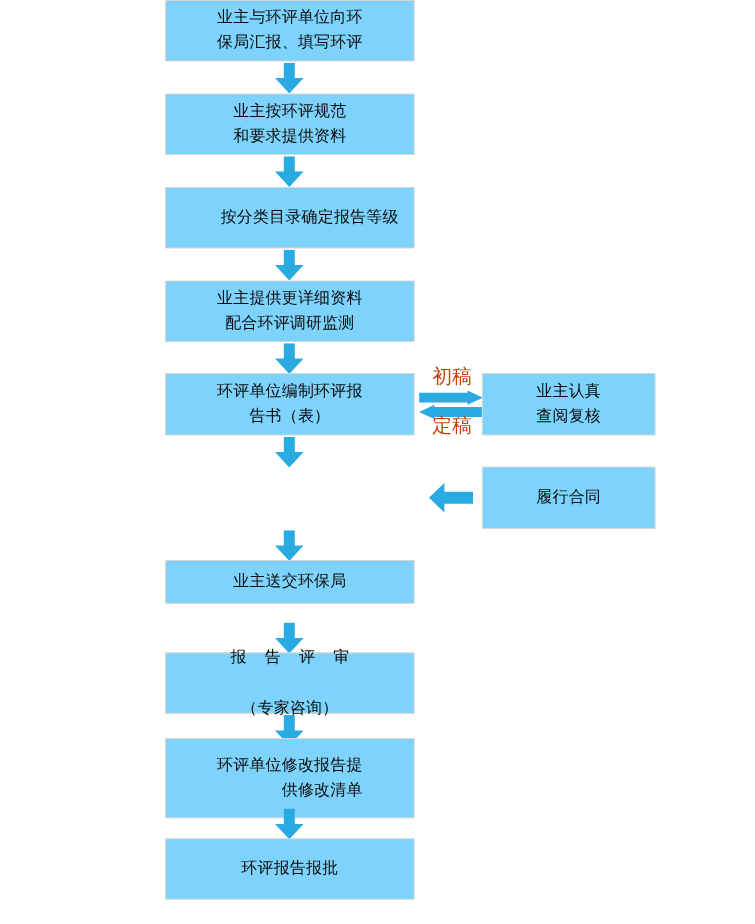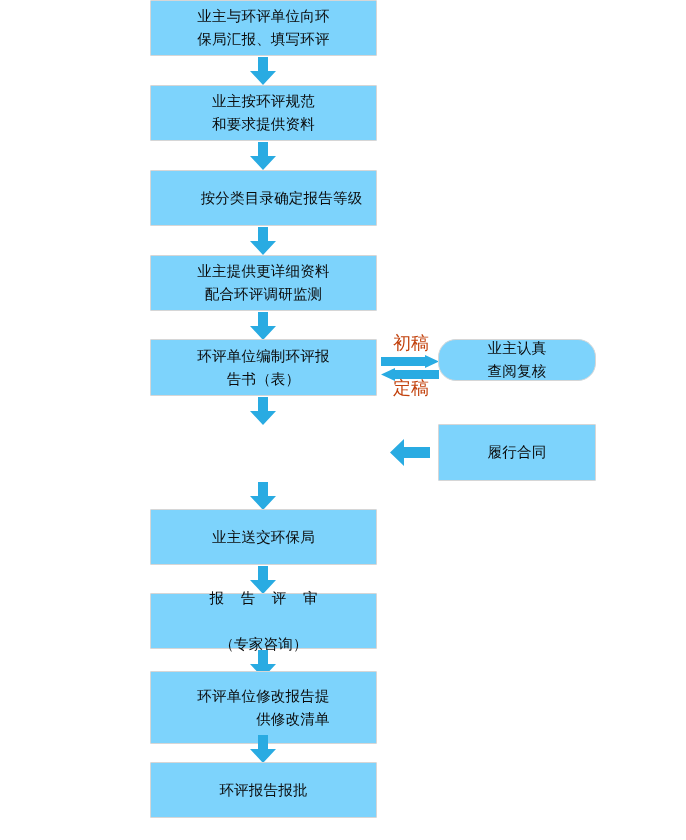--- a/index.html
+++ b/index.html
@@ -139,21 +139,21 @@
     <svg viewBox="0 0 58 26" width="58" height="26" aria-hidden="true">
 
       <polygon points="0,2 44,2 44,0 58,6.5 44,13 44,11 0,11" fill="#29abe2"></polygon>
 
       <polygon points="58,15 14,15 14,13 0,19.5 14,26 14,24 58,24" fill="#29abe2"></polygon>
     </svg>
   </div>
 
   <div class="edge-caption" style="left:382px; top:379px;">定稿</div>
 
-  <div class="node side" style="top:339px; height:42px;border-radius:18px;">
+  <div class="node side" style="top:339px; height:57px;">
     <div class="node-label">业主认真
 查阅复核</div>
   </div>
 
   <div class="arrow-down" style="top:397px;">
     <svg viewBox="0 0 26 28" width="26" height="28" aria-hidden="true">
       <polygon points="8,0 18,0 18,14 26,14 13,28 0,14 8,14" fill="#29abe2"></polygon>
     </svg>
   </div>
 
@@ -167,21 +167,21 @@
   <div class="node side" style="top:424px; height:57px;">
     <div class="node-label">履行合同</div>
   </div>
 
   <div class="arrow-down" style="top:482px;">
     <svg viewBox="0 0 26 28" width="26" height="28" aria-hidden="true">
       <polygon points="8,0 18,0 18,14 26,14 13,28 0,14 8,14" fill="#29abe2"></polygon>
     </svg>
   </div>
 
-  <div class="node main" style="top:509px; height:56px;align-items:center;">
+  <div class="node main" style="top:509px; height:40px;align-items:center;">
     <div class="node-label">业主送交环保局</div>
   </div>
 
   <div class="arrow-down" style="top:566px;">
     <svg viewBox="0 0 26 28" width="26" height="28" aria-hidden="true">
       <polygon points="8,0 18,0 18,14 26,14 13,28 0,14 8,14" fill="#29abe2"></polygon>
     </svg>
   </div>
 
   <div class="node main" style="top:593px; height:56px;">

